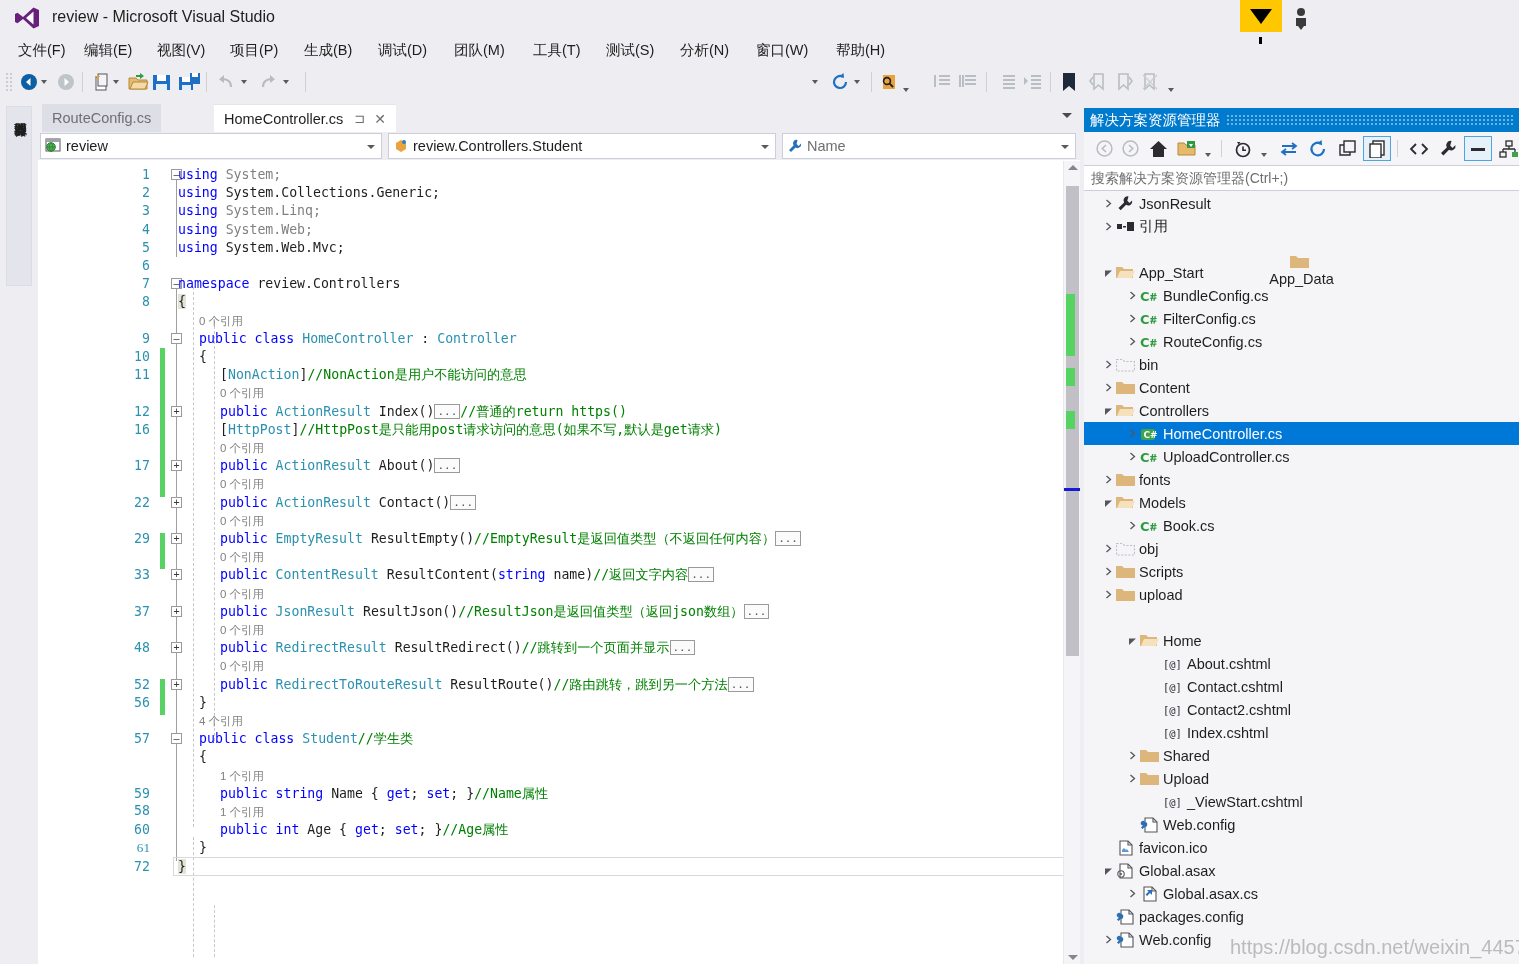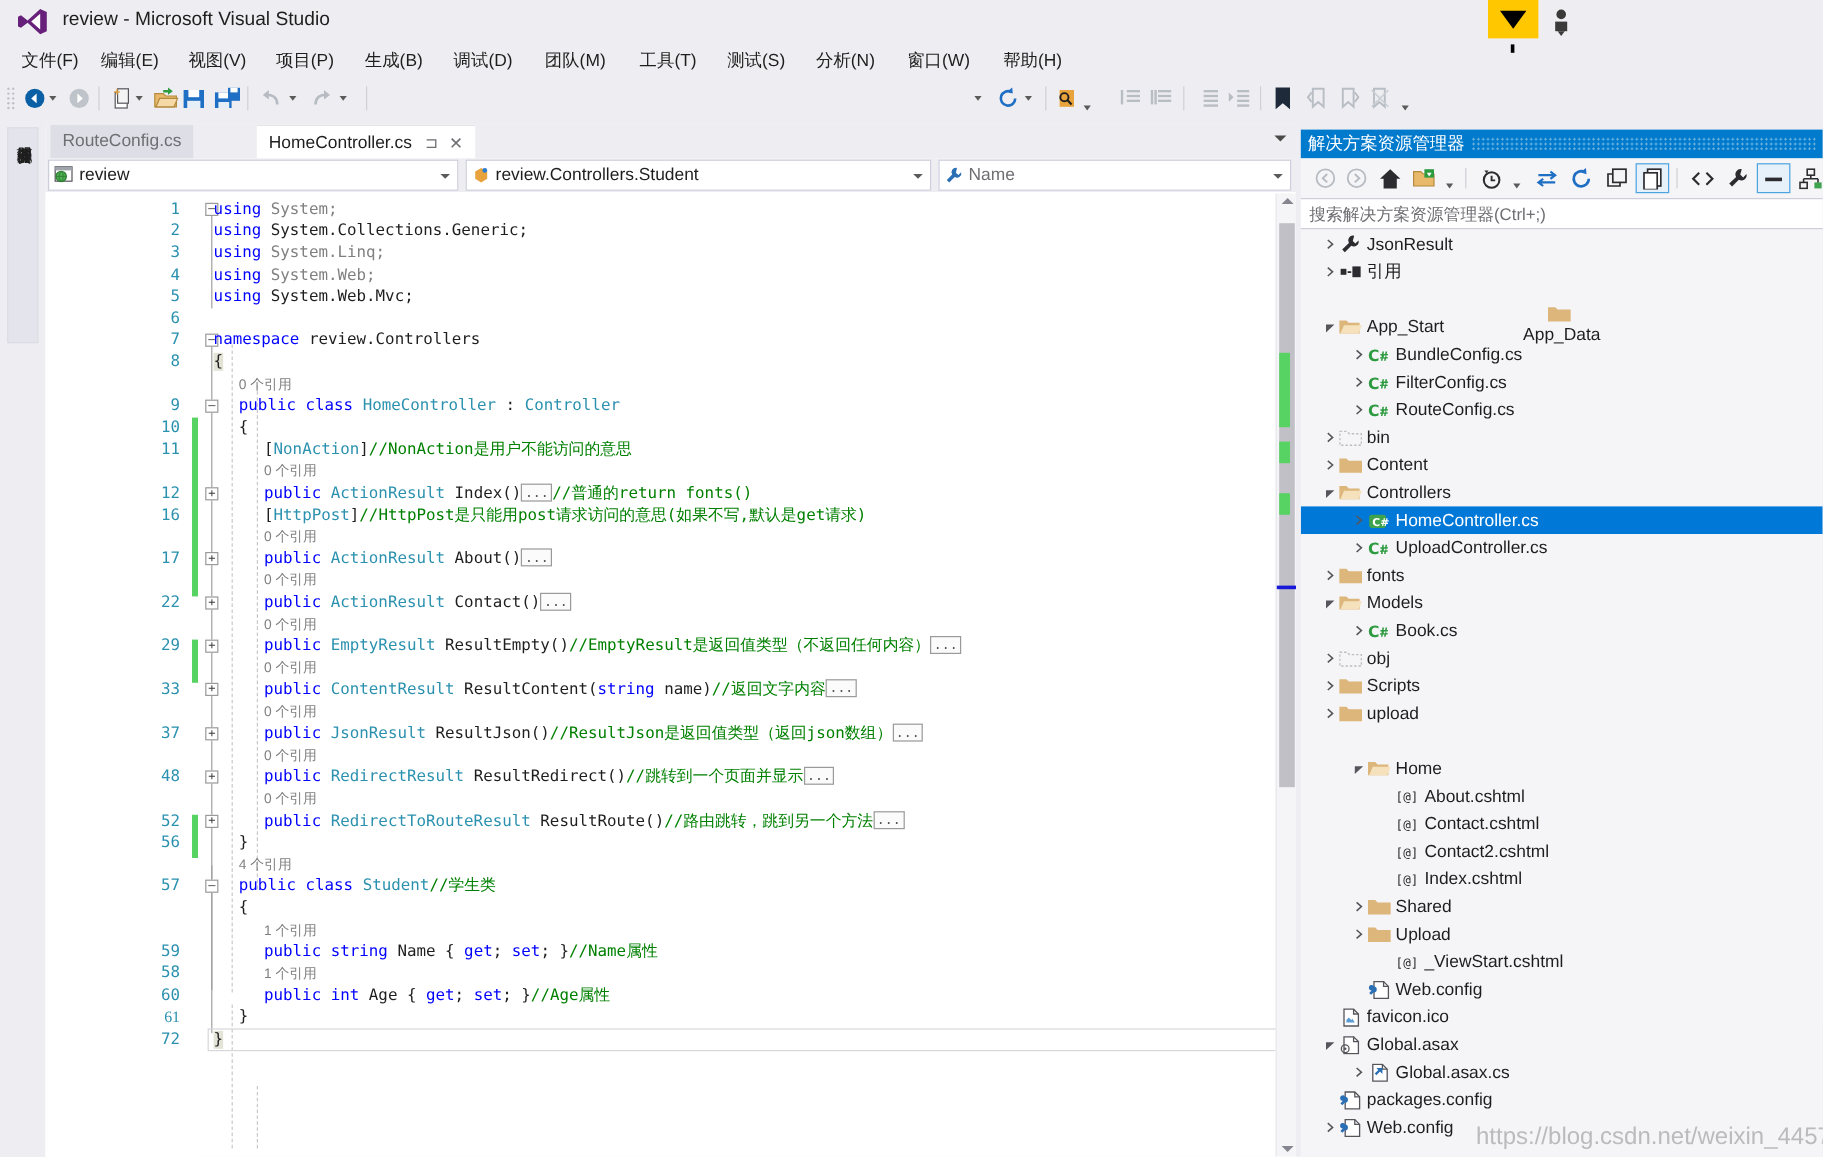--- a/index.html
+++ b/index.html
@@ -449,21 +449,21 @@
           <div class="lnum" style="top: 168.8px;">9</div>
           <div class="foldbox" style="top: 171.8px;">–</div>
           <div class="crow" style="top: 168.8px; left: 161px;"><span class="kw">public</span><span class="pl"> </span><span class="kw">class</span><span class="pl"> </span><span class="ty">HomeController</span><span class="pl"> : </span><span class="ty">Controller</span></div>
           <div class="lnum" style="top: 187px;">10</div>
           <div class="crow" style="top: 187px; left: 161px;"><span class="pl">{</span></div>
           <div class="lnum" style="top: 205.2px;">11</div>
           <div class="crow" style="top: 205.2px; left: 182px;"><span class="pl">[</span><span class="ty">NonAction</span><span class="pl">]</span><span class="cm">//NonAction是用户不能访问的意思</span></div>
           <div class="crow" style="top: 223.4px; left: 182px;"><span class="ref">0 个引用</span></div>
           <div class="lnum" style="top: 241.6px;">12</div>
           <div class="foldbox" style="top: 244.6px;">+</div>
-          <div class="crow" style="top: 241.6px; left: 182px;"><span class="kw">public</span><span class="pl"> </span><span class="ty">ActionResult</span><span class="pl"> Index()</span><span class="collapsed">...</span><span class="cm">//普通的return fonts()</span></div>
+          <div class="crow" style="top: 241.6px; left: 182px;"><span class="kw">public</span><span class="pl"> </span><span class="ty">ActionResult</span><span class="pl"> Index()</span><span class="collapsed">...</span><span class="cm">//普通的return https()</span></div>
           <div class="lnum" style="top: 259.8px;">16</div>
           <div class="crow" style="top: 259.8px; left: 182px;"><span class="pl">[</span><span class="ty">HttpPost</span><span class="pl">]</span><span class="cm">//HttpPost是只能用post请求访问的意思(如果不写,默认是get请求)</span></div>
           <div class="crow" style="top: 278px; left: 182px;"><span class="ref">0 个引用</span></div>
           <div class="lnum" style="top: 296.2px;">17</div>
           <div class="foldbox" style="top: 299.2px;">+</div>
           <div class="crow" style="top: 296.2px; left: 182px;"><span class="kw">public</span><span class="pl"> </span><span class="ty">ActionResult</span><span class="pl"> About()</span><span class="collapsed">...</span></div>
           <div class="crow" style="top: 314.4px; left: 182px;"><span class="ref">0 个引用</span></div>
           <div class="lnum" style="top: 332.6px;">22</div>
           <div class="foldbox" style="top: 335.6px;">+</div>
           <div class="crow" style="top: 332.6px; left: 182px;"><span class="kw">public</span><span class="pl"> </span><span class="ty">ActionResult</span><span class="pl"> Contact()</span><span class="collapsed">...</span></div>

